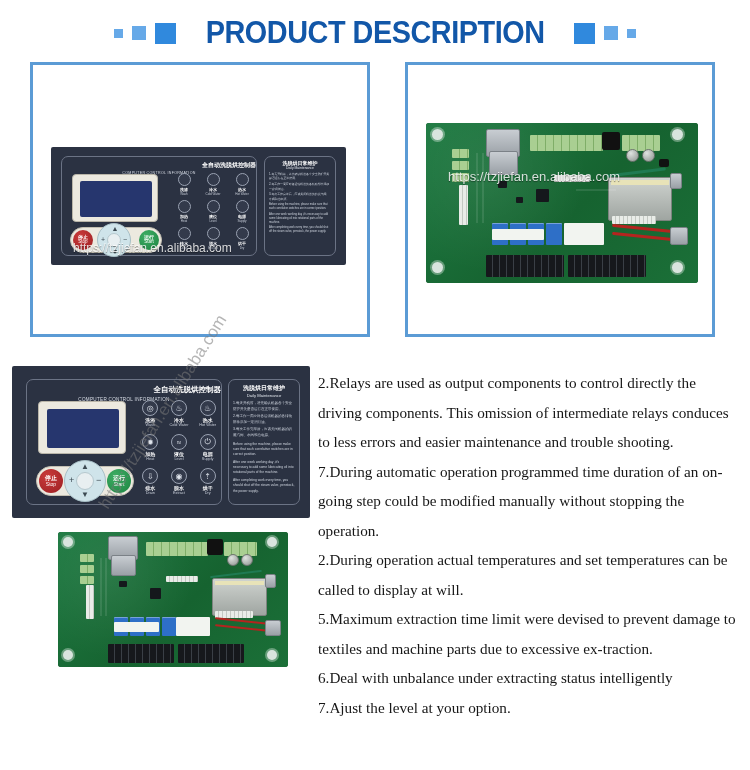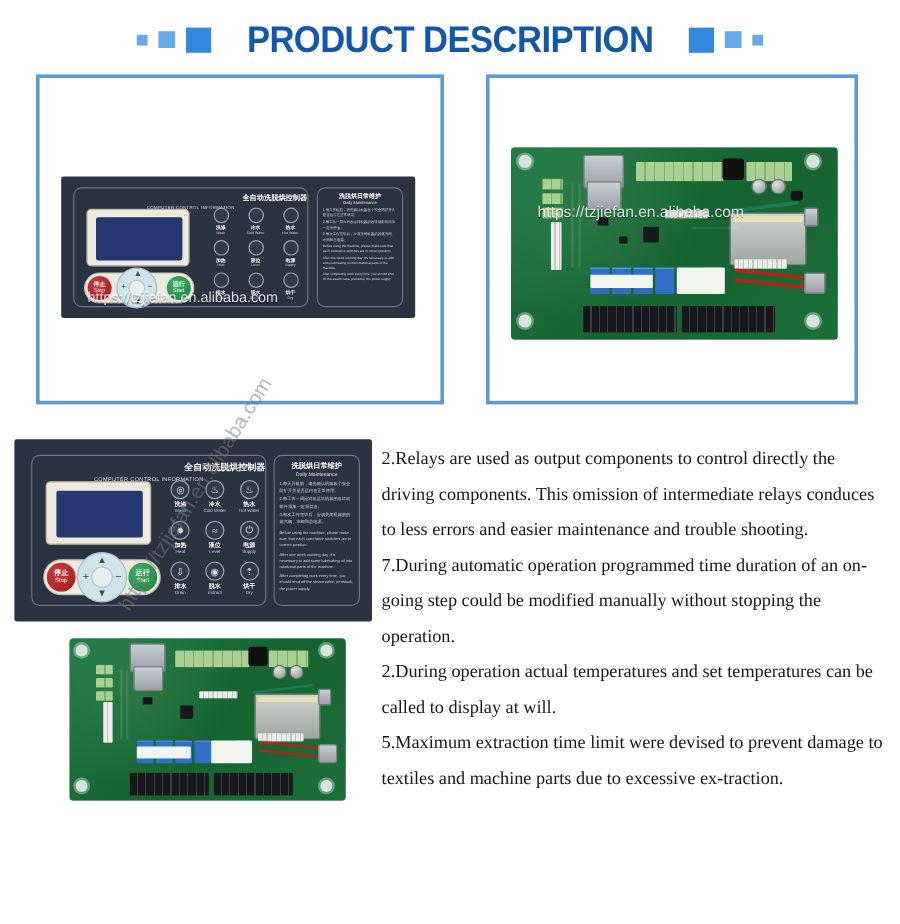--- a/index.html
+++ b/index.html
@@ -554,14 +554,16 @@
     <div class="trace" style="left:47px;top:26px;width:2px;height:58px;"></div>
   </div>
 
   <div class="wm-dark" style="left:95px;top:150px;font-size:17px;transform:rotate(-58deg);transform-origin:left top;">https://tzjiefan.en.alibaba.com</div>
 
   <div class="desc">
     <p>2.Relays are used as output components to control directly the driving components.   This omission of intermediate relays conduces to less errors and easier maintenance and trouble shooting.</p>
     <p>7.During automatic operation programmed time duration of an on-going step could be modified manually without stopping the operation.</p>
     <p>2.During operation actual temperatures and set temperatures can be called to display at will.</p>
     <p>5.Maximum extraction time limit were devised to prevent damage to textiles and machine parts due to excessive ex-traction.</p>
+    <p>6.Deal with unbalance under extracting status intelligently</p>
+    <p>7.Ajust the level at your option.</p>
   </div>
 </div>
 
 </body></html>

